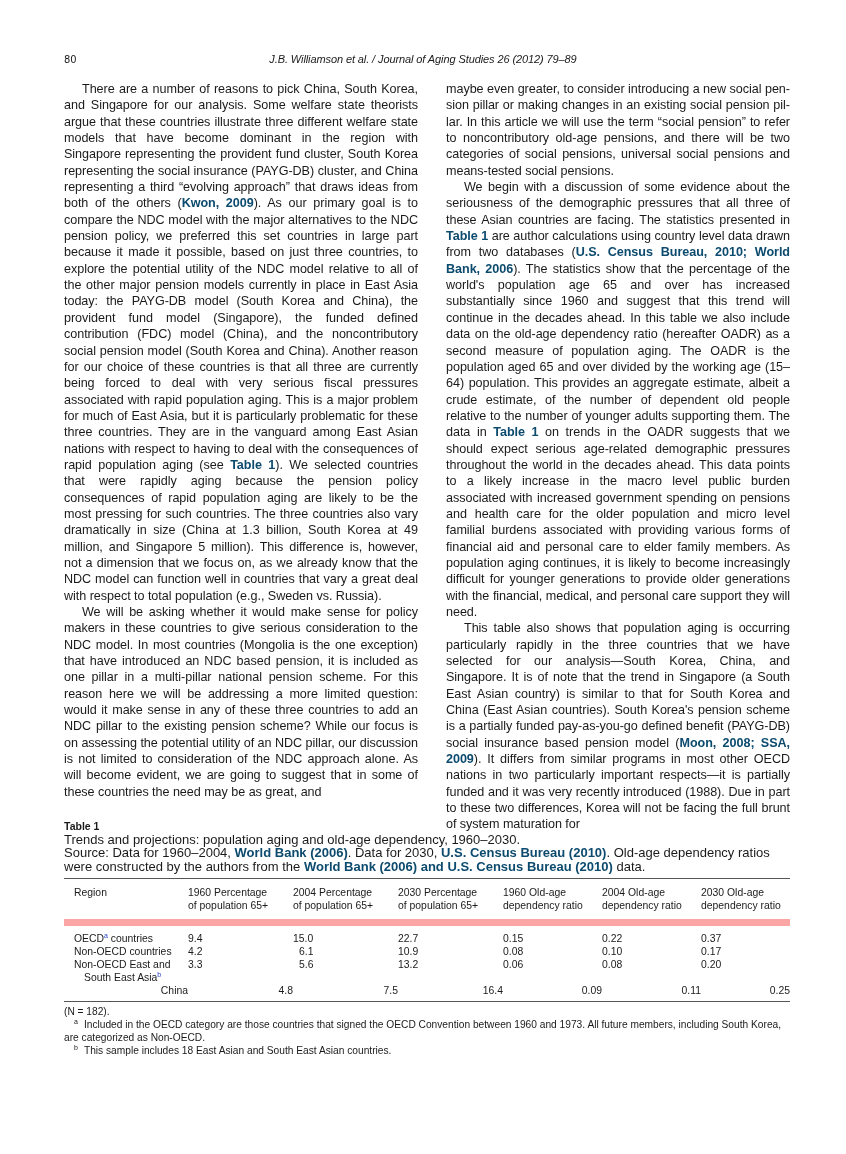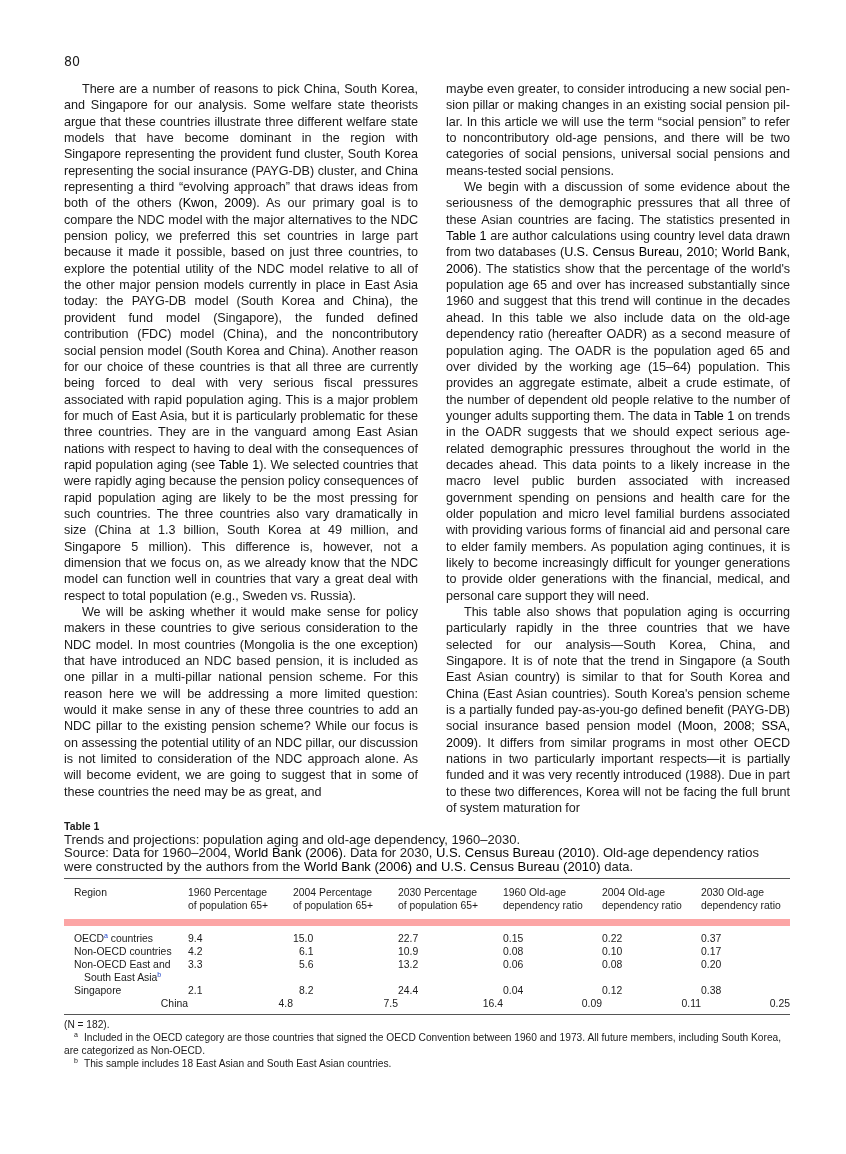--- a/index.html
+++ b/index.html
@@ -1,26 +1,26 @@
 <!DOCTYPE html>
 <html><head>
 <meta charset="utf-8">
 <style>
   html, body { margin:0; padding:0; background:#fff; }
   body { width:846px; height:1154px; position:relative; overflow:hidden;
          font-family:"DejaVu Sans Condensed","Liberation Sans Narrow","Liberation Sans",sans-serif; color:#1a1a1a; }
-  .hdr { position:absolute; top:50px; left:0; width:768px; height:20px; font-size:14px; }
+  .hdr { position:absolute; top:50px; left:0; width:768px; height:20px; font-size:11px; }
   .hdr .pg { position:absolute; left:64px; top:3px; }
   .hdr .jr { position:absolute; left:0; width:846px; text-align:center; top:3px; font-style:italic; font-family:"Liberation Sans Narrow","Liberation Sans",sans-serif; letter-spacing:-0.1px; }
   .col { position:absolute; top:81px; width:354px; font-family:"Liberation Sans Narrow","Liberation Sans",sans-serif; font-size:12.6px; line-height:16.35px; text-align:justify; letter-spacing:-0.05px; }
   .col.left { left:64px; }
   .col.right { left:446px; width:344px; }
   .col p { margin:0; text-indent:18px; hyphens:manual; }
   .col p.noind { text-indent:0; }
-  a.ref { color:#000000; text-decoration:none; }
+  a.ref { color:#0c4a6e; text-decoration:none;font-weight:bold; }
   .tbl-wrap { position:absolute; left:64px; top:820px; width:726px; font-family:"Liberation Sans Narrow","Liberation Sans",sans-serif; }
   .tcap-title { font-size:10.5px; font-weight:bold; line-height:13px; }
   .tcap { font-size:13px; line-height:13.3px; }
   table.data { width:726px; border-collapse:collapse; margin-top:5px; font-size:10.4px; border-top:1.5px solid #555; border-bottom:1.5px solid #555; }
   table.data thead th { font-weight:normal; text-align:left; vertical-align:top; padding:7px 0 6px 0; line-height:13.5px; border-bottom:7px solid #fca5a5; }
   table.data tbody td { vertical-align:top; padding:0; line-height:13px; }
   table.data tbody tr:first-child td { padding-top:6px; }
   table.data tbody tr:last-child td { padding-bottom:4px;text-align:right; }
   table.data th:first-child, table.data td:first-child { padding-left:10px; width:114px; }
   .c1 { width:105px; } .c2 { width:105px; } .c3 { width:105px; } .c4 { width:99px; } .c5 { width:99px; }
@@ -29,20 +29,21 @@
   .notes { font-size:10.2px; line-height:13px; margin-top:3px; }
   .notes .fn { text-indent:10px; }
   .notes sup { color:#1a1a1a; }
   .pad { display:inline-block; width:6px; }
 </style>
 </head>
 <body>
 
 <div class="hdr">
   <span class="pg">80</span>
+  <span class="jr">J.B. Williamson et al. / Journal of Aging Studies 26 (2012) 79–89</span>
 </div>
 
 <div class="col left">
   <p>There are a number of reasons to pick China, South Korea, and Singapore for our analysis. Some welfare state theorists argue that these countries illustrate three different welfare state models that have become dominant in the region with Singapore representing the provident fund cluster, South Korea represent­ing the social insurance (PAYG-DB) cluster, and China represent­ing a third “evolving approach” that draws ideas from both of the others (<a class="ref">Kwon, 2009</a>). As our primary goal is to compare the NDC model with the major alternatives to the NDC pension policy, we preferred this set countries in large part because it made it possi­ble, based on just three countries, to explore the potential utility of the NDC model relative to all of the other major pension models currently in place in East Asia today: the PAYG-DB model (South Korea and China), the provident fund model (Singapore), the funded defined contribution (FDC) model (China), and the noncontributory social pension model (South Korea and China). Another reason for our choice of these countries is that all three are currently being forced to deal with very serious fiscal pressures associated with rapid population aging. This is a major problem for much of East Asia, but it is particularly problematic for these three countries. They are in the vanguard among East Asian nations with respect to having to deal with the consequences of rapid population aging (see <a class="ref">Table 1</a>). We selected countries that were rapidly aging because the pension policy consequences of rapid population aging are likely to be the most pressing for such countries. The three countries also vary dramatically in size (China at 1.3 billion, South Korea at 49 million, and Singapore 5 million). This difference is, however, not a dimension that we focus on, as we already know that the NDC model can function well in countries that vary a great deal with respect to total population (e.g., Sweden vs. Russia).</p>
   <p>We will be asking whether it would make sense for policy makers in these countries to give serious consideration to the NDC model. In most countries (Mongolia is the one excep­tion) that have introduced an NDC based pension, it is includ­ed as one pillar in a multi-pillar national pension scheme. For this reason here we will be addressing a more limited ques­tion: would it make sense in any of these three countries to add an NDC pillar to the existing pension scheme? While our focus is on assessing the potential utility of an NDC pillar, our discussion is not limited to consideration of the NDC ap­proach alone. As will become evident, we are going to suggest that in some of these countries the need may be as great, and</p>
 </div>
 
 <div class="col right">
   <p class="noind">maybe even greater, to consider introducing a new social pen­sion pillar or making changes in an existing social pension pil­lar. In this article we will use the term “social pension” to refer to noncontributory old-age pensions, and there will be two categories of social pensions, universal social pensions and means-tested social pensions.</p>
   <p>We begin with a discussion of some evidence about the se­riousness of the demographic pressures that all three of these Asian countries are facing. The statistics presented in <a class="ref">Table 1</a> are author calculations using country level data drawn from two databases (<a class="ref">U.S. Census Bureau, 2010; World Bank, 2006</a>). The statistics show that the percentage of the world's popula­tion age 65 and over has increased substantially since 1960 and suggest that this trend will continue in the decades ahead. In this table we also include data on the old-age depen­dency ratio (hereafter OADR) as a second measure of popula­tion aging. The OADR is the population aged 65 and over divided by the working age (15–64) population. This provides an aggregate estimate, albeit a crude estimate, of the number of dependent old people relative to the number of younger adults supporting them. The data in <a class="ref">Table 1</a> on trends in the OADR suggests that we should expect serious age-related de­mographic pressures throughout the world in the decades ahead. This data points to a likely increase in the macro level public burden associated with increased government spending on pensions and health care for the older population and micro level familial burdens associated with providing various forms of financial aid and personal care to elder family members. As population aging continues, it is likely to become increasingly difficult for younger generations to provide older generations with the financial, medical, and personal care support they will need.</p>
@@ -90,29 +91,20 @@
         <tr>
           <td><span>Non-OECD East and</span><br><span class="indent2">South East Asia</span><sup>b</sup></td>
           <td>3.3</td>
           <td style="padding-left: 6px;">5.6</td>
           <td>13.2</td>
           <td>0.06</td>
           <td>0.08</td>
           <td>0.20</td>
         </tr>
         <tr>
-          <td><span>Singapore</span></td>
-          <td>2.1</td>
-          <td style="padding-left: 6px;">8.2</td>
-          <td>24.4</td>
-          <td>0.04</td>
-          <td>0.12</td>
-          <td>0.38</td>
-        </tr>
-        <tr>
           <td><span>China</span></td>
           <td>4.8</td>
           <td style="padding-left: 6px; margin-left: 36px;">7.5</td>
           <td>16.4</td>
           <td>0.09</td>
           <td>0.11</td>
           <td>0.25</td>
         </tr>
       </tbody>
   </table>

